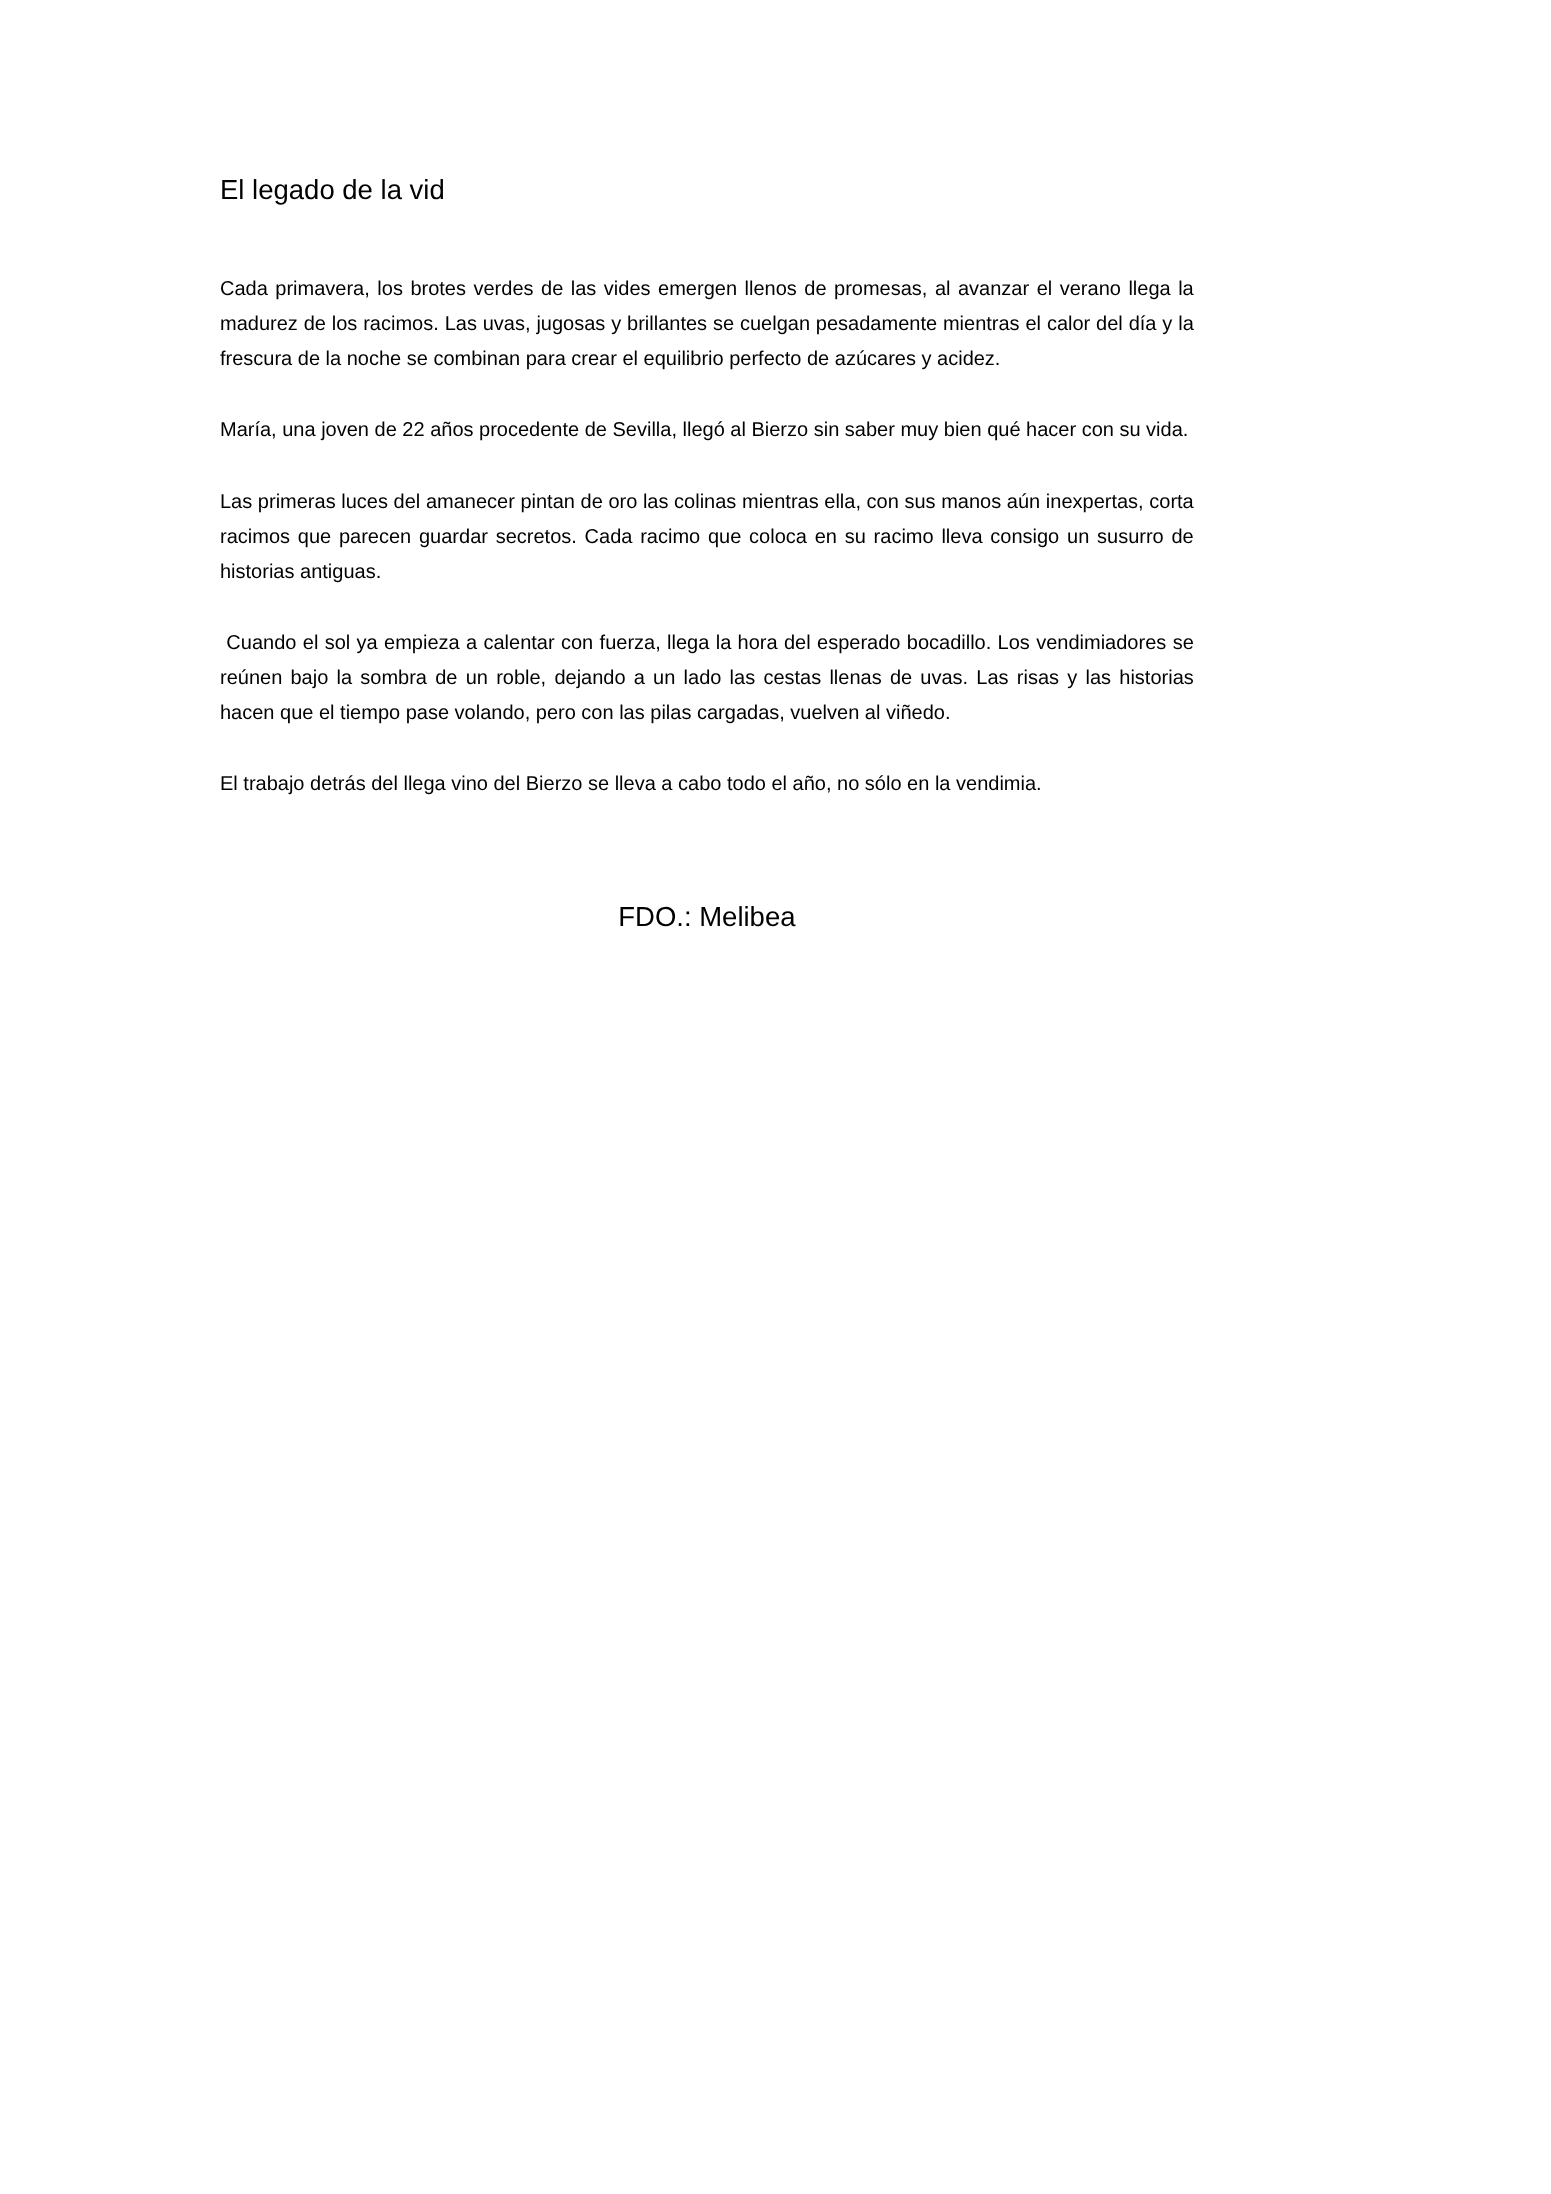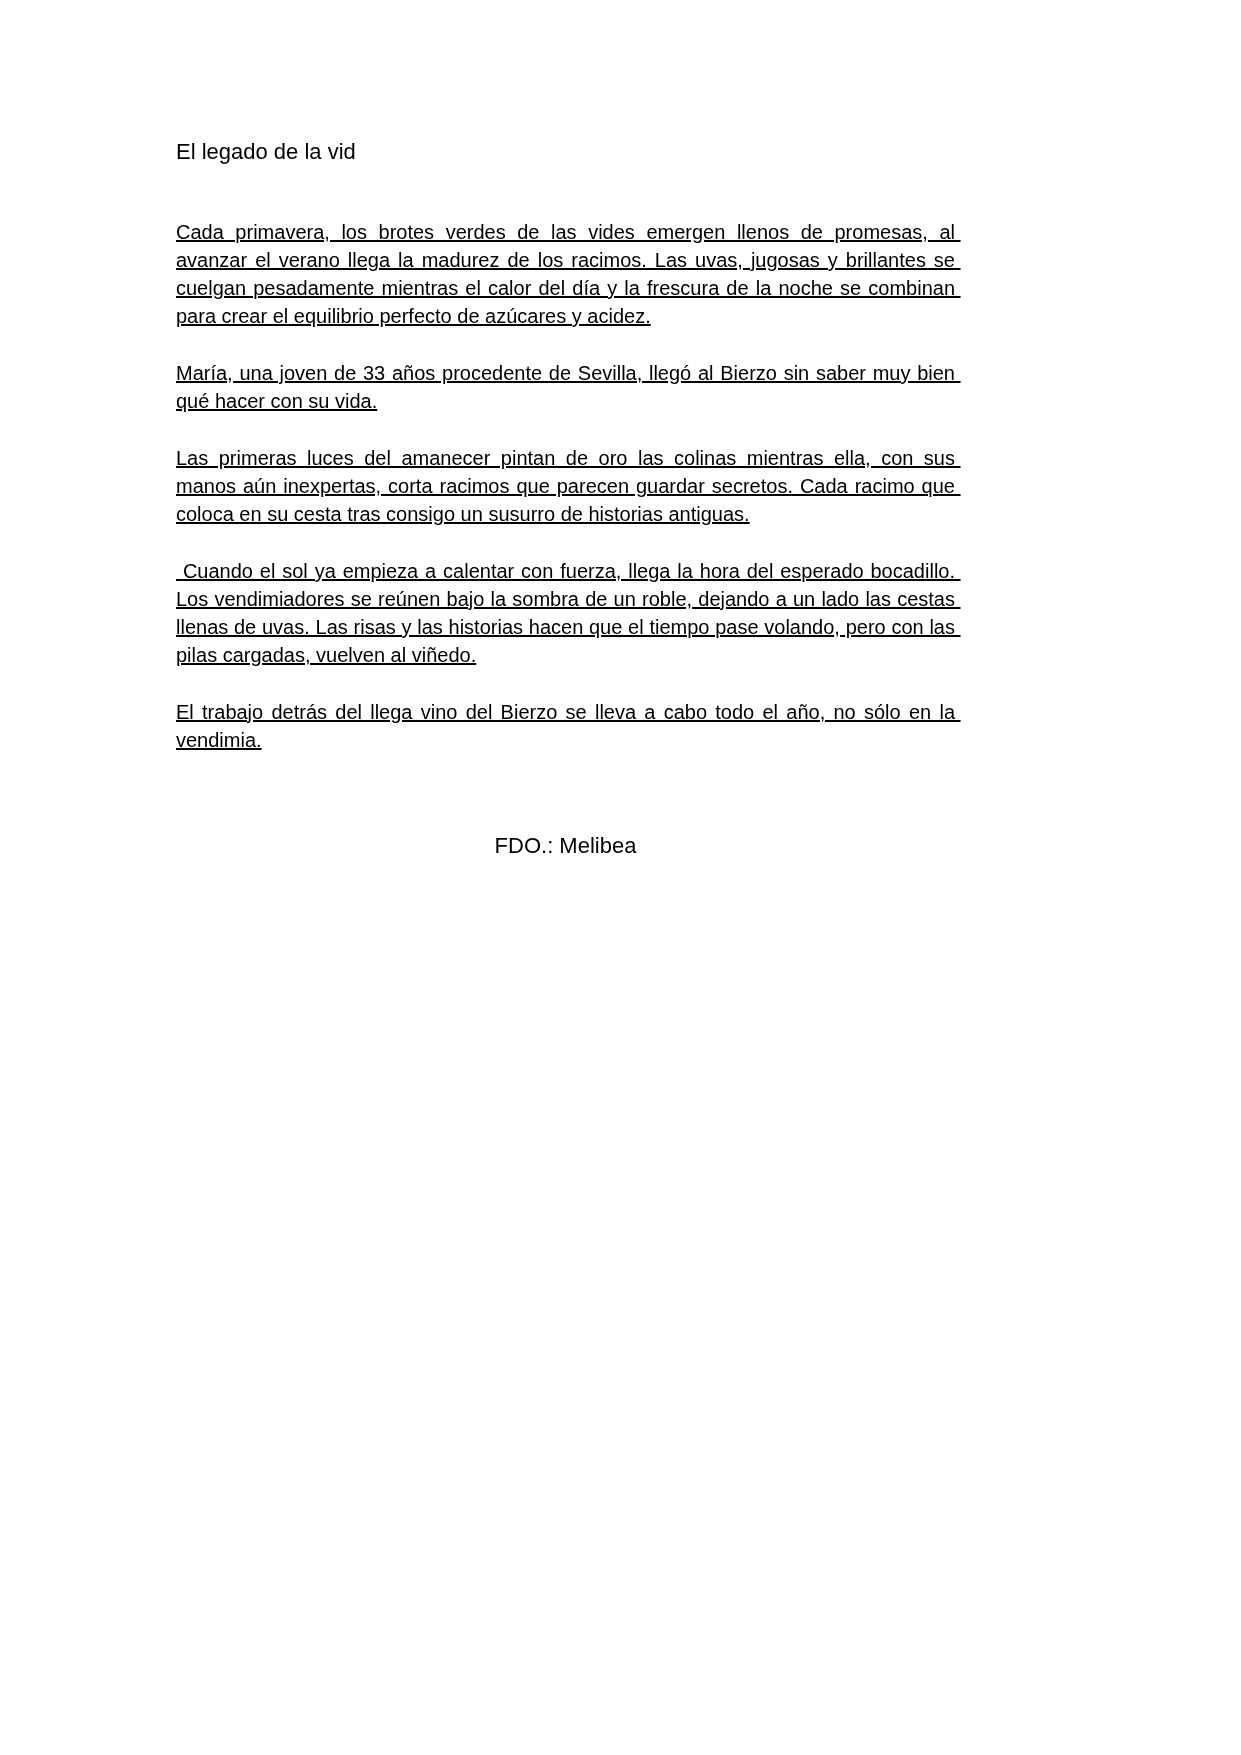--- a/index.html
+++ b/index.html
@@ -25,49 +25,48 @@
   }
   .doc-title {
     font-size: 22px;
     line-height: 28px;
     font-weight: 400;
     margin: 0 0 44px 0;
     text-align: left;
     white-space: pre-wrap;
   }
   .doc-paragraph {
-    font-size: 20px;
+    font-size: 16px;
     line-height: 28px;
     font-weight: 400;
     margin: 0 0 21px 0;
     text-align: justify;
     white-space: pre-wrap;
-    text-decoration: underline;
   }
   .doc-signature {
     font-size: 22px;
     line-height: 28px;
     font-weight: 400;
     margin-top: 70px;
     text-align: center;
     white-space: pre-wrap;
   }
 </style>
 </head>
 <body>
 
 <div class="page">
   <div class="content">
     <div class="doc-title">El legado de la vid</div>
 
     <p class="doc-paragraph">Cada primavera, los brotes verdes de las vides emergen llenos de promesas, al avanzar el verano llega la madurez de los racimos. Las uvas, jugosas y brillantes se cuelgan pesadamente mientras el calor del día y la frescura de la noche se combinan para crear el equilibrio perfecto de azúcares y acidez.</p>
 
-    <p class="doc-paragraph">María, una joven de 33 años procedente de Sevilla, llegó al Bierzo sin saber muy bien qué hacer con su vida.</p>
+    <p class="doc-paragraph">María, una joven de 22 años procedente de Sevilla, llegó al Bierzo sin saber muy bien qué hacer con su vida.</p>
 
-    <p class="doc-paragraph">Las primeras luces del amanecer pintan de oro las colinas mientras ella, con sus manos aún inexpertas, corta racimos que parecen guardar secretos. Cada racimo que coloca en su cesta tras consigo un susurro de historias antiguas.</p>
+    <p class="doc-paragraph">Las primeras luces del amanecer pintan de oro las colinas mientras ella, con sus manos aún inexpertas, corta racimos que parecen guardar secretos. Cada racimo que coloca en su racimo lleva consigo un susurro de historias antiguas.</p>
 
     <p class="doc-paragraph"> Cuando el sol ya empieza a calentar con fuerza, llega la hora del esperado bocadillo. Los vendimiadores se reúnen bajo la sombra de un roble, dejando a un lado las cestas llenas de uvas. Las risas y las historias hacen que el tiempo pase volando, pero con las pilas cargadas, vuelven al viñedo.</p>
 
 
     <p class="doc-paragraph">El trabajo detrás del llega vino del Bierzo se lleva a cabo todo el año, no sólo en la vendimia.</p>
 
 
     <div class="doc-signature">FDO.: Melibea</div>
   </div>
 </div>

